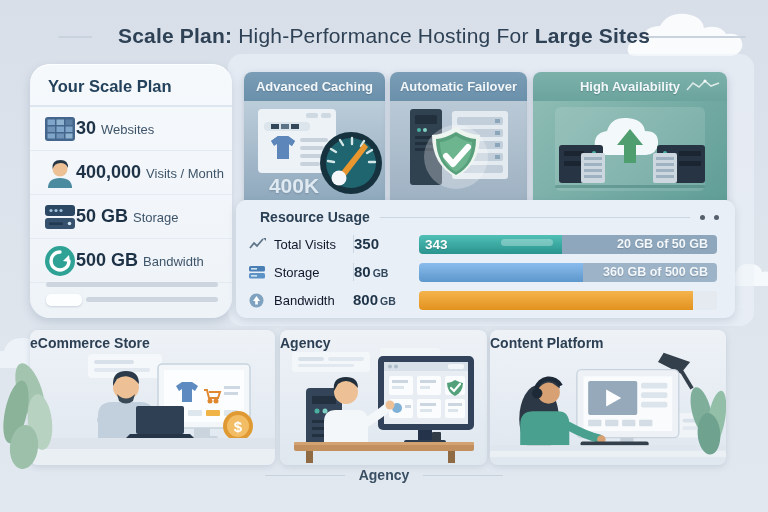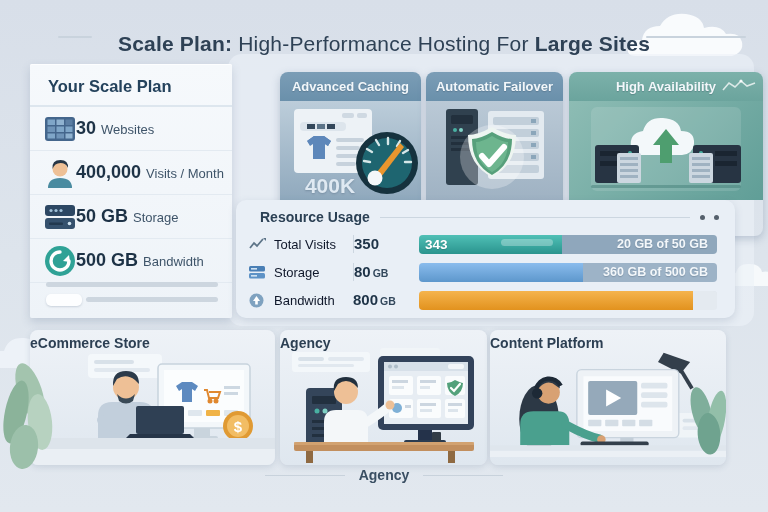--- a/index.html
+++ b/index.html
@@ -11,45 +11,45 @@
     color:#2d4156;
   }
   
   .cloud { position:absolute; }
   .deco-line { position:absolute; height:2px; background:#c9d3dd; border-radius:2px; }
   .deco-left { left:58px; top:36px; width:34px; }
   .deco-right { left:646px; top:36px; width:100px; }
   .backdrop { position:absolute; left:228px; top:54px; width:526px; height:272px;
     background:rgba(236,241,248,.60); border-radius:14px; }
   
-  .page-title { position:absolute; top:32px; left:0; right:0; text-align:center;
+  .page-title { position:absolute; top:24px; left:0; right:0; text-align:center;
     font-size:21px; color:#2e4155; letter-spacing:.2px; }
   .page-title b { font-weight:700; }
   
   .plan-panel { position:absolute; left:30px; top:64px; width:202px; height:254px;
-    background:linear-gradient(180deg,#f6f9fc,#eef3f8); border-radius:2px;
+    background:linear-gradient(180deg,#f6f9fc,#eef3f8); border-radius:20px;
     box-shadow:0 4px 10px rgba(80,105,135,.22), 0 1px 0 rgba(255,255,255,.8) inset; }
   .plan-heading { padding:13px 18px 9px; font-size:16.5px; font-weight:700; color:#24425c;
     border-bottom:2px solid #dde6ee; }
   .plan-item { display:flex; align-items:center; padding:0 14px; height:44px;
     border-bottom:1px solid #e3eaf1; }
   .plan-item:last-of-type { border-bottom:none; }
   .item-ic { width:32px; height:30px; flex:0 0 32px; display:flex; align-items:center; justify-content:center; }
   .item-text { white-space:nowrap; }
   .item-text b { font-size:18px; font-weight:700; color:#1d3246; }
   .item-text span { font-size:13px; color:#3e5469; margin-left:5px; }
   .plan-progress { position:absolute; bottom:12px; left:16px; right:14px; }
   .pp-bar1 { height:5px; background:#cdd6df; border-radius:3px; margin-bottom:7px; }
   .pp-row { position:relative; height:12px; }
   .pp-pill { position:absolute; left:0; top:0; width:36px; height:12px; background:#fdfeff;
     border-radius:5px; box-shadow:0 1px 2px rgba(90,110,135,.25); }
   .pp-bar2 { position:absolute; left:40px; right:0; top:3px; height:5px; background:#cdd6df; border-radius:3px; }
   
   .feature-card { position:absolute; top:72px; height:164px; border-radius:8px; overflow:hidden;
-    box-shadow:0 3px 9px rgba(70,95,125,.28);margin-left:36px; }
+    box-shadow:0 3px 9px rgba(70,95,125,.28); }
   .fc1 { left:244px; width:141px; }
   .fc2 { left:390px; width:137px; }
   .fc3 { left:533px; width:194px; }
   .card-header { position:relative; height:29px; display:flex; align-items:center; justify-content:center;
     font-size:13px; font-weight:700; color:#f2f7fa; text-shadow:0 1px 1px rgba(30,50,70,.25);
     background:linear-gradient(180deg,#7b9db6,#6a90ab); }
   .fc3 .card-header { background:linear-gradient(180deg,#7cb1aa,#6ba49d); }
   .card-body { position:relative; height:99px; }
   .fc1 .card-body { background:linear-gradient(180deg,#bccdda,#90a9bd); }
   .fc2 .card-body { background:linear-gradient(180deg,#bac9d6,#9fb2c3); }

